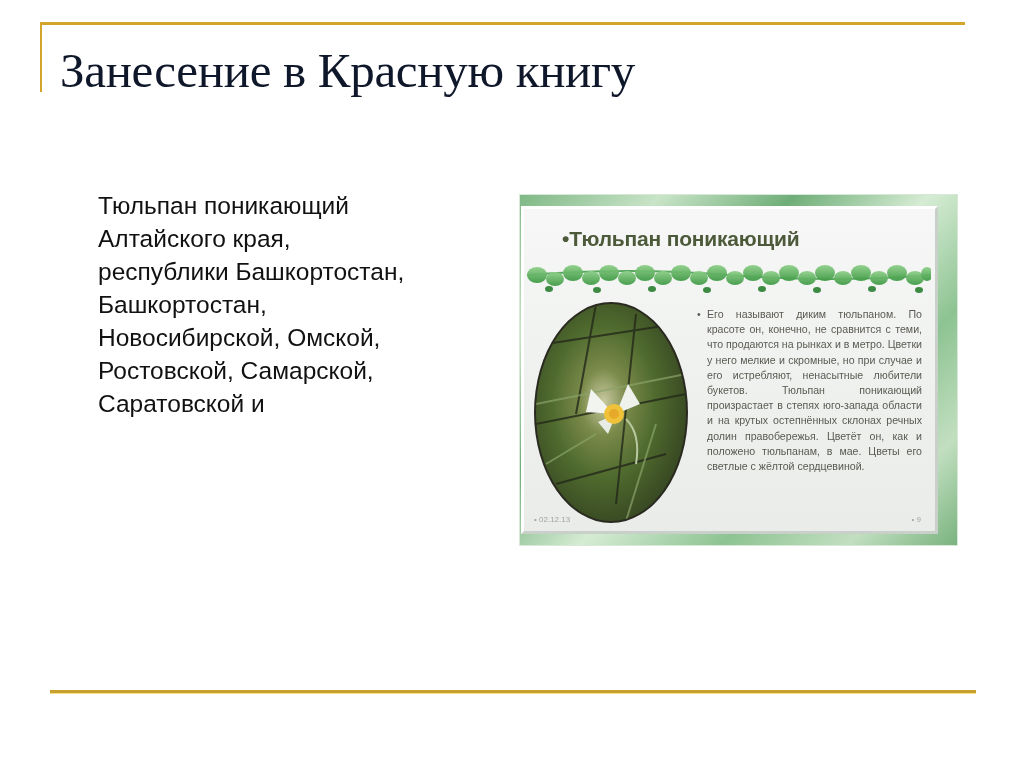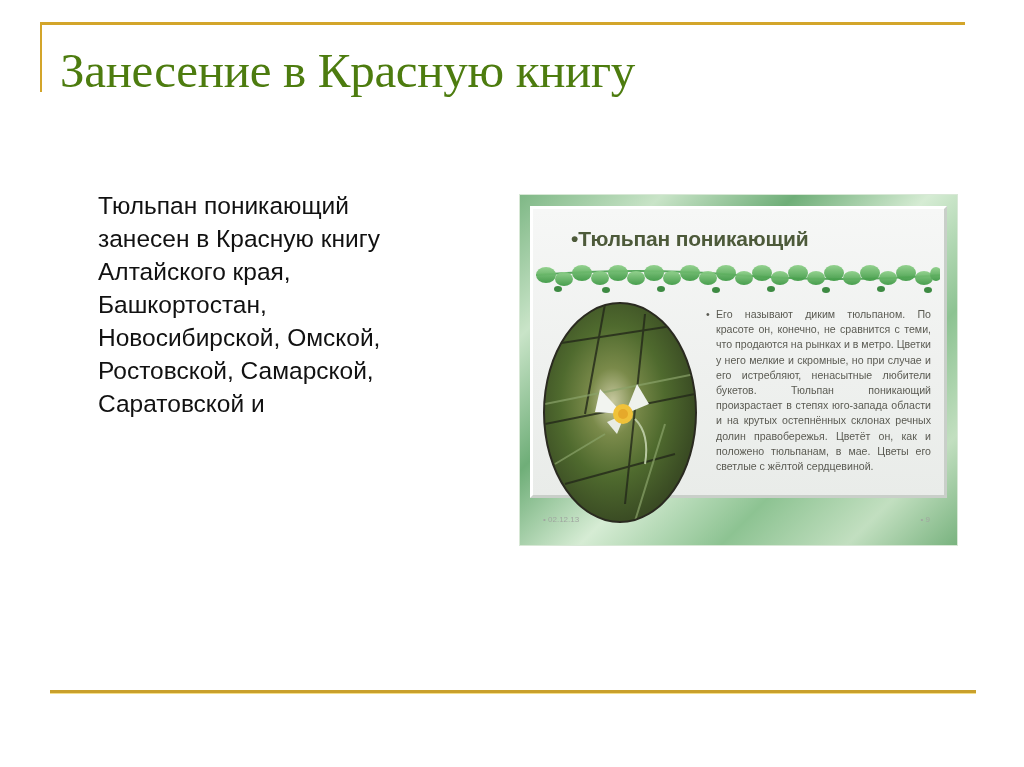--- a/index.html
+++ b/index.html
@@ -39,21 +39,21 @@
       background: #c9a02c;
       box-shadow: 0 1px 0 #f4df8c;
     }
     .title {
       position: absolute;
       left: 60px; top: 42px;
       margin: 0;
       font-family: "Liberation Serif", serif;
       font-weight: normal;
       font-size: 49px;
-      color: #4d7c0f;
+      color: #0f172a;
       letter-spacing: -0.3px;
       white-space: nowrap;
     }
     .body-text {
       position: absolute;
       left: 98px; top: 189px;
       width: 410px;
       margin: 0;
       font-family: "Liberation Sans", sans-serif;
       font-size: 24.5px;
@@ -68,22 +68,22 @@
     .pic {
       position: absolute;
       left: 520px; top: 195px;
       width: 437px; height: 350px;
       background:
         linear-gradient(135deg, #7fb886 0%, #c9e4c8 18%, #6fae78 35%, #d6ecd4 52%, #8dc392 70%, #c2dfc0 86%, #79b37f 100%);
       box-shadow: 0 0 0 1px #d8e8d6;
     }
     .pic-panel {
       position: absolute;
-      left: 10px; top: 11px;
-      width: 417px; height: 292px;
+      left: 1px; top: 11px;
+      width: 417px; height: 328px;
       background: linear-gradient(180deg, #f6f7f6 0%, #eef0ee 60%, #e9ece9 100%);
       border-top: 3px solid #ffffff;
       border-left: 3px solid #ffffff;
       border-right: 3px solid #c9cfc9;
       border-bottom: 3px solid #c9cfc9;
       box-sizing: border-box;
     }
     .pic-title {
       position: absolute;
       left: 38px; top: 18px;
@@ -141,22 +141,22 @@
 <body>
 
 <div class="slide">
   <div class="rule-top"></div>
   <div class="rule-left"></div>
 
   <h1 class="title">Занесение в Красную книгу</h1>
 
   <p class="body-text">
     <span>Тюльпан поникающий</span>
-    <span>занесен в Красную книгу</span>
     <span>Алтайского края,</span>
+    <span>республики Башкортостан,</span>
     <span>Башкортостан,</span>
     <span>Новосибирской, Омской,</span>
     <span>Ростовской, Самарской,</span>
     <span>Саратовской и</span>
   </p>
 
   <div class="pic">
     <div class="pic-panel">
       <div class="pic-title">•Тюльпан поникающий</div>
 

